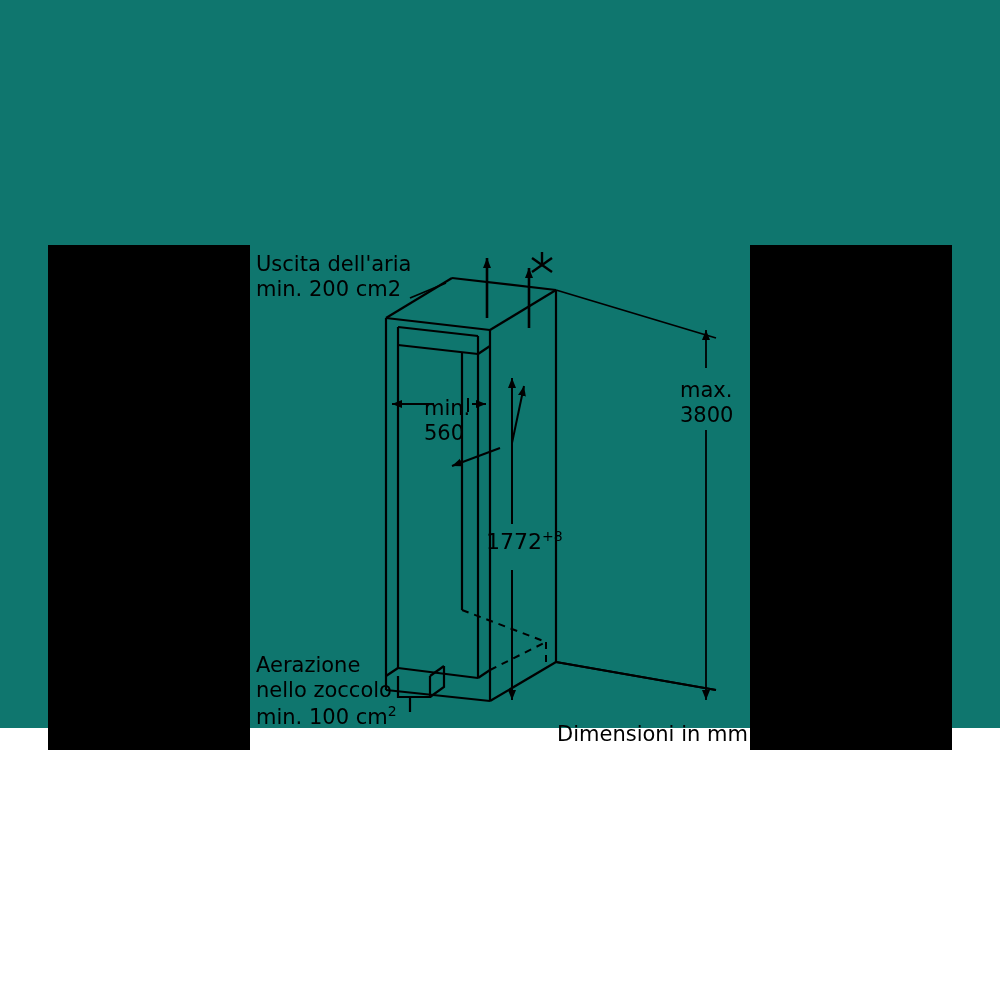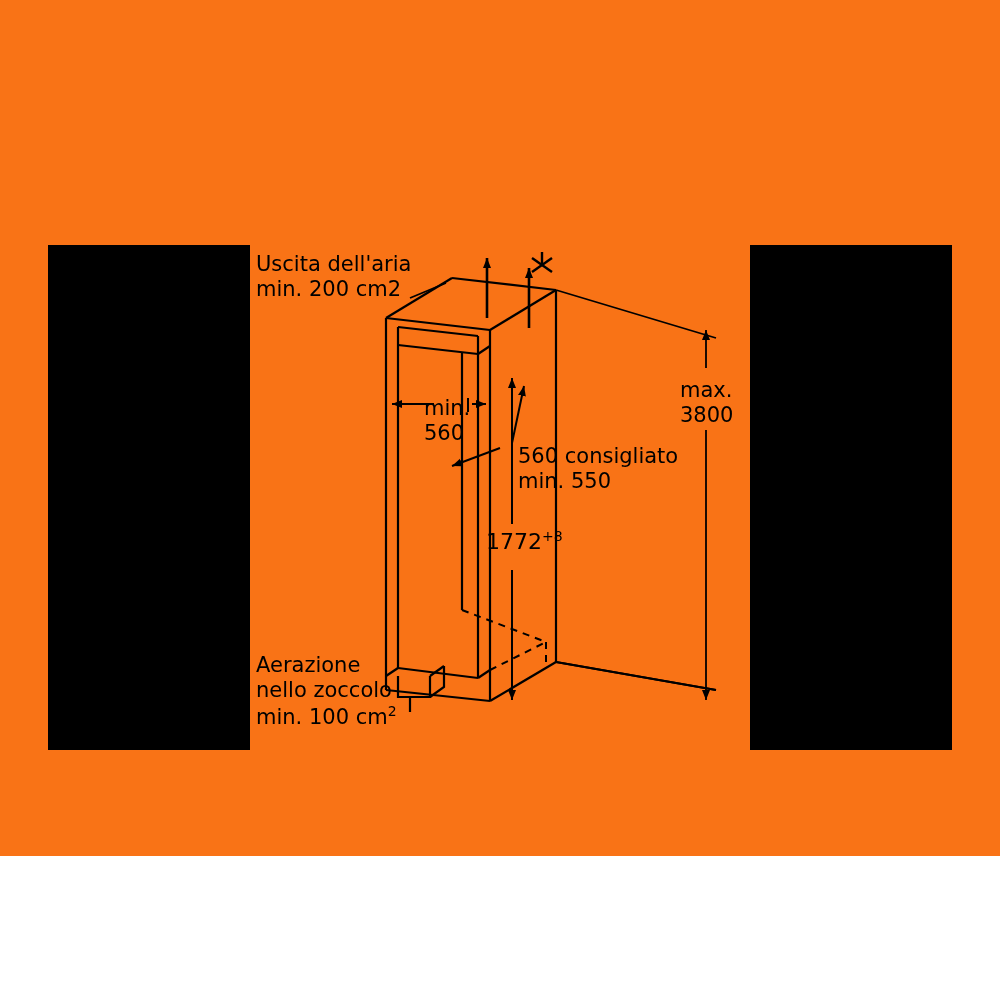--- a/index.html
+++ b/index.html
@@ -12,22 +12,22 @@
     height: 1000px;
     font-family: "DejaVu Sans", sans-serif;
     position: relative;
     overflow: hidden;
   }
   #stage {
     position: absolute;
     left: 0;
     top: 0;
     width: 1000px;
-    height: 856px;
-    background: #f97316;
+    height: 728px;
+    background: #0f766e;
   }
   
   .band {
     position: absolute;
     background: #000000;
   }
   #band-left {
     left: 48px;
     top: 245px;
     width: 202px;
@@ -172,26 +172,25 @@
       <path d="M556 662 L716 690"></path>
     </g>
   </svg>
 
   <div class="lbl" id="lbl-air-out"><span>Uscita dell'aria
 min. 200 cm</span><span class="sup">2</span></div>
 
   <div class="lbl" id="lbl-min560">min.
 560</div>
 
-  <div class="lbl" id="lbl-depth">560 consigliato
-min. 550</div>
 
   <div class="lbl" id="lbl-height"><span>1772</span><span class="sup">+8</span></div>
 
   <div class="lbl" id="lbl-max2200">max.
 3800</div>
 
   <div class="lbl" id="lbl-plinth"><span>Aerazione
 nello zoccolo
 min. 100 cm</span><span class="sup">2</span></div>
 
+  <div class="lbl" id="lbl-units">Dimensioni in mm</div>
 
 </div>
 
 </body></html>

